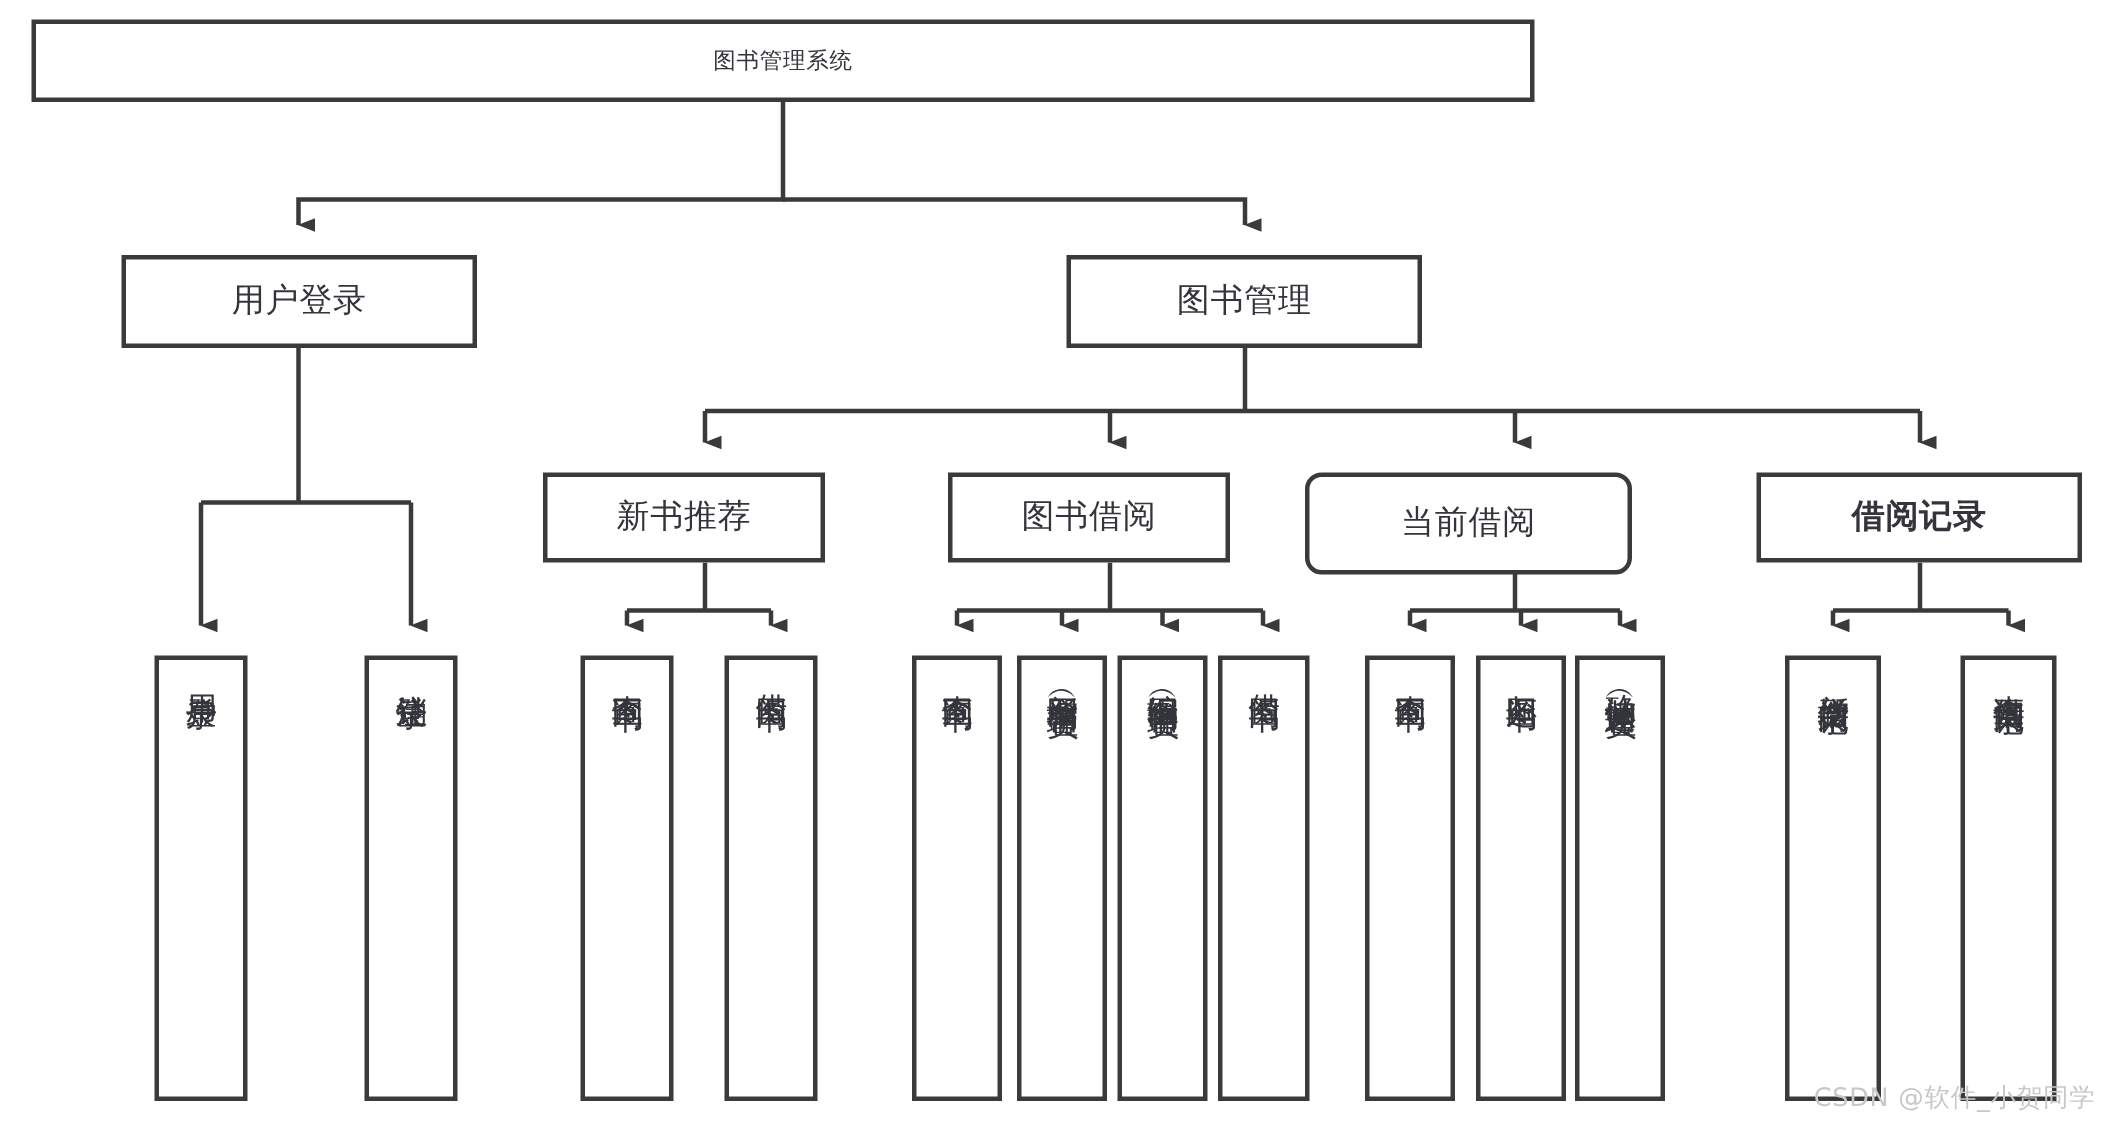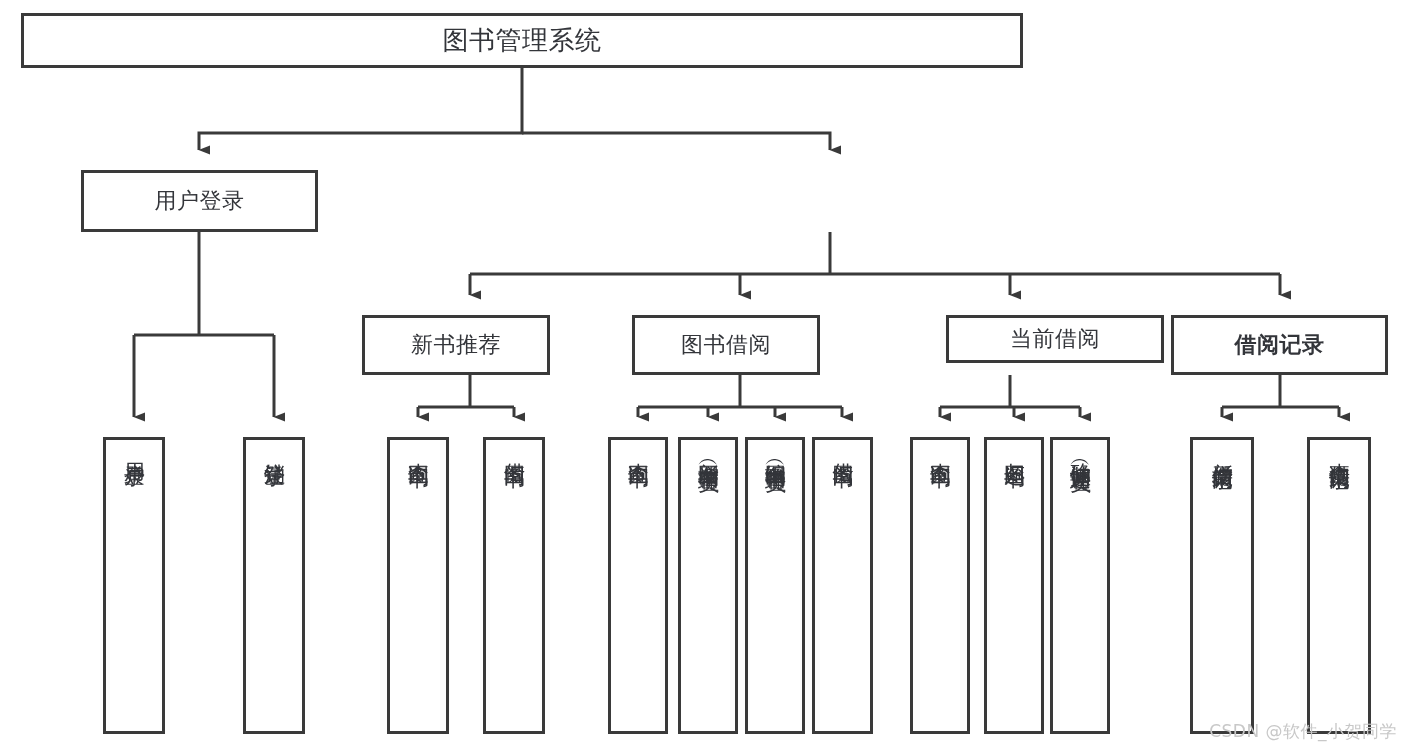--- a/index.html
+++ b/index.html
@@ -52,21 +52,21 @@
     text-orientation: upright;
     font-size: 21px;
     line-height: 1.18;
     letter-spacing: 1.5px;
   }
   .node.vertical {
     align-items: flex-start;
     justify-content: center;
     padding-top: 6px;
   }
-  .node.root .node-label { font-size: 26px; }
+  .node.root .node-label { font-size: 15px; }
   .watermark {
     position: absolute;
     right: 8px;
     bottom: 4px;
     color: #c8c8c8;
     font-size: 17px;
     letter-spacing: 0.5px;
     white-space: nowrap;
     user-select: none;
     text-align: right;
@@ -125,28 +125,31 @@
     </g>
   </svg>
 
   <div class="node root" style="left:21px; top:13px; width:1002px; height:55px;">
     <span class="node-label">图书管理系统</span>
   </div>
 
   <div class="node" style="left:81px; top:170px; width:237px; height:62px;">
     <span class="node-label">用户登录</span>
   </div>
+  <div class="node" style="left:711px; top:170px; width:237px; height:62px;">
+    <span class="node-label">图书管理</span>
+  </div>
 
   <div class="node" style="left:362px; top:315px; width:188px; height:60px;">
     <span class="node-label">新书推荐</span>
   </div>
   <div class="node" style="left:632px; top:315px; width:188px; height:60px;">
     <span class="node-label">图书借阅</span>
   </div>
-  <div class="node" style="left:946px; top:315px; width:218px; height:48px;">
+  <div class="node" style="left:870px; top:315px; width:218px; height:68px;border-radius:11px;">
     <span class="node-label">当前借阅</span>
   </div>
   <div class="node" style="left:1171px; top:315px; width:217px; height:60px;font-weight:bold;">
     <span class="node-label">借阅记录</span>
   </div>
 
   <div class="node vertical" style="left:103px; top:437px; width:62px; height:297px;">
     <span class="node-label">用户登录</span>
   </div>
   <div class="node vertical" style="left:243px; top:437px; width:62px; height:297px;">

